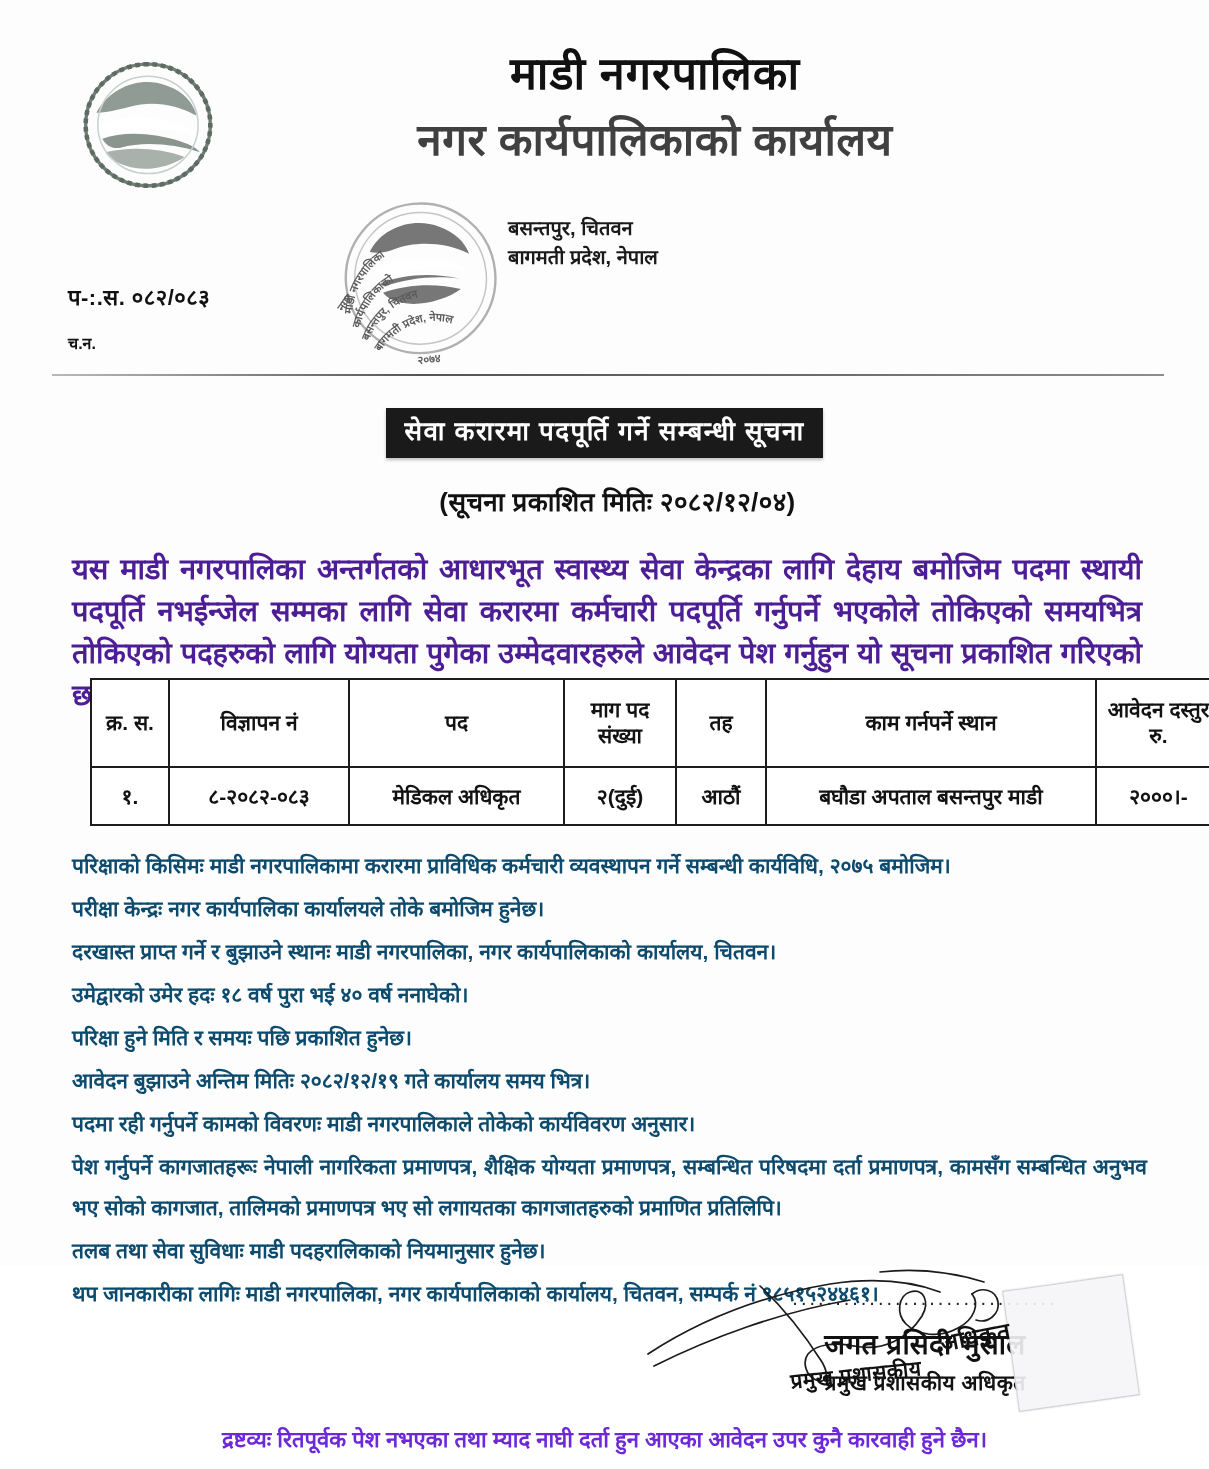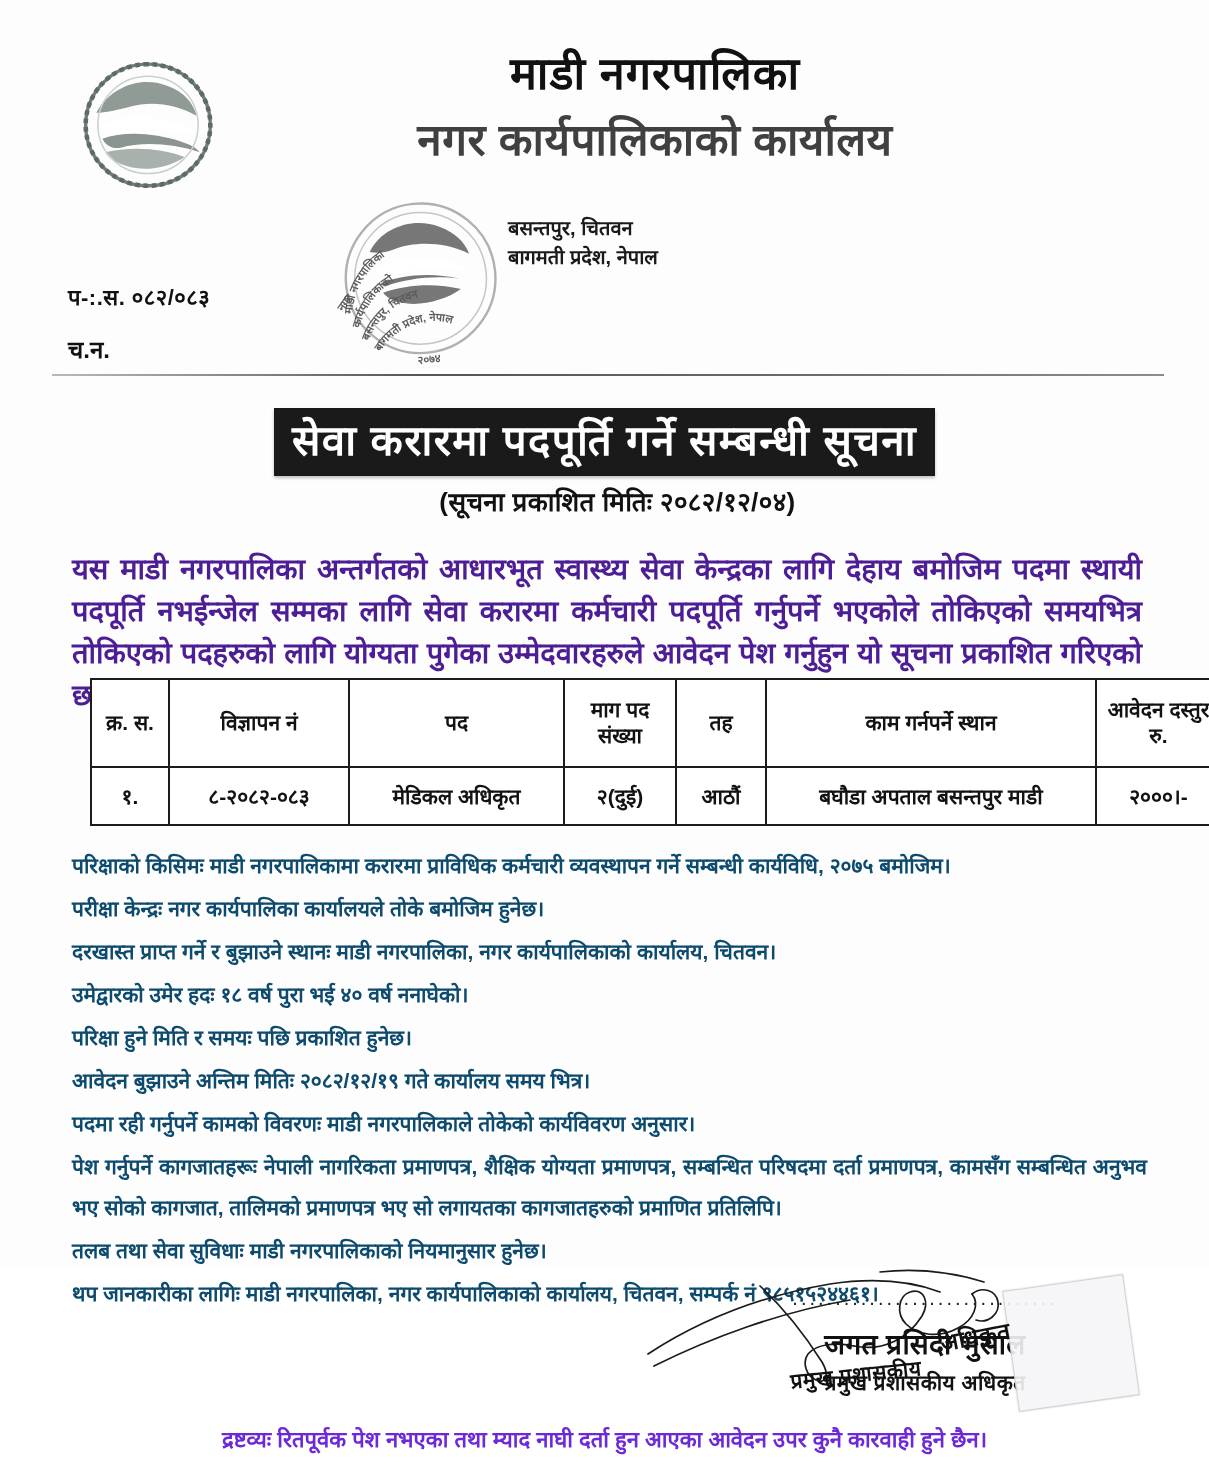--- a/index.html
+++ b/index.html
@@ -85,21 +85,21 @@
     left: 68px;
     top: 281px;
     font-size: 22px;
     font-weight: 600;
     letter-spacing: 0.5px;
   }
   .chano {
     position: absolute;
     left: 68px;
     top: 332px;
-    font-size: 24px;
+    font-size: 16px;
     font-weight: 600;
   }
 
   .divider {
     position: absolute;
     left: 52px;
     top: 374px;
     width: 1112px;
     height: 2px;
     background: linear-gradient(to right, #b9b9b9, #555, #6a6a6a, #8d8d8d);
@@ -110,21 +110,21 @@
     position: absolute;
     left: 0;
     top: 408px;
     width: 1209px;
     text-align: center;
   }
   .title-banner {
     display: inline-block;
     background: #1a1a1a;
     color: #ffffff;
-    font-size: 42px;
+    font-size: 26px;
     font-weight: 700;
     letter-spacing: 1.4px;
     padding: 9px 18px 11px 18px;
     line-height: 1.15;
     box-shadow: 0 2px 3px rgba(0,0,0,.25);
   }
   .pub-date {
     position: absolute;
     left: 0;
     top: 483px;
@@ -394,21 +394,21 @@
 
   <div class="details">
     <div class="dline">परिक्षाको किसिमः माडी नगरपालिकामा करारमा प्राविधिक कर्मचारी व्यवस्थापन गर्ने सम्बन्धी कार्यविधि, २०७५ बमोजिम।</div>
     <div class="dline">परीक्षा केन्द्रः नगर कार्यपालिका कार्यालयले तोके बमोजिम हुनेछ।</div>
     <div class="dline">दरखास्त प्राप्त गर्ने र बुझाउने स्थानः माडी नगरपालिका, नगर कार्यपालिकाको कार्यालय, चितवन।</div>
     <div class="dline">उमेद्वारको उमेर हदः १८ वर्ष पुरा भई ४० वर्ष ननाघेको।</div>
     <div class="dline">परिक्षा हुने मिति र समयः पछि प्रकाशित हुनेछ।</div>
     <div class="dline">आवेदन बुझाउने अन्तिम मितिः २०८२/१२/१९ गते कार्यालय समय भित्र।</div>
     <div class="dline">पदमा रही गर्नुपर्ने कामको विवरणः माडी नगरपालिकाले तोकेको कार्यविवरण अनुसार।</div>
     <div class="dline">पेश गर्नुपर्ने कागजातहरूः नेपाली नागरिकता प्रमाणपत्र, शैक्षिक योग्यता प्रमाणपत्र, सम्बन्धित परिषदमा दर्ता प्रमाणपत्र, कामसँग सम्बन्धित अनुभव भए सोको कागजात, तालिमको प्रमाणपत्र भए सो लगायतका कागजातहरुको प्रमाणित प्रतिलिपि।</div>
-    <div class="dline">तलब तथा सेवा सुविधाः माडी नगरपालिकाको नियमानुसार हुनेछ।</div>
+    <div class="dline">तलब तथा सेवा सुविधाः माडी पदहरालिकाको नियमानुसार हुनेछ।</div>
     <div class="dline">थप जानकारीका लागिः माडी नगरपालिका, नगर कार्यपालिकाको कार्यालय, चितवन, सम्पर्क नं ९८५१५२४४६१।</div>
   </div>
 
   <div class="sig-scribble">
     <svg viewBox="0 0 420 150">
       <g fill="none" stroke="#1b1b1b" stroke-width="1.7" stroke-linecap="round">
         <path d="M8 96 C60 62 120 38 190 26 C230 20 268 22 300 34"></path>
         <path d="M14 108 C70 80 140 54 210 42"></path>
         <path d="M120 28 C150 56 168 82 182 104 C190 118 186 126 176 122 C166 118 162 104 168 96 C176 86 196 84 214 88"></path>
         <path d="M214 88 C244 94 268 80 282 58 C290 44 284 30 270 34 C258 38 256 56 266 66 C278 78 300 80 318 70 C334 62 340 46 332 36"></path>

